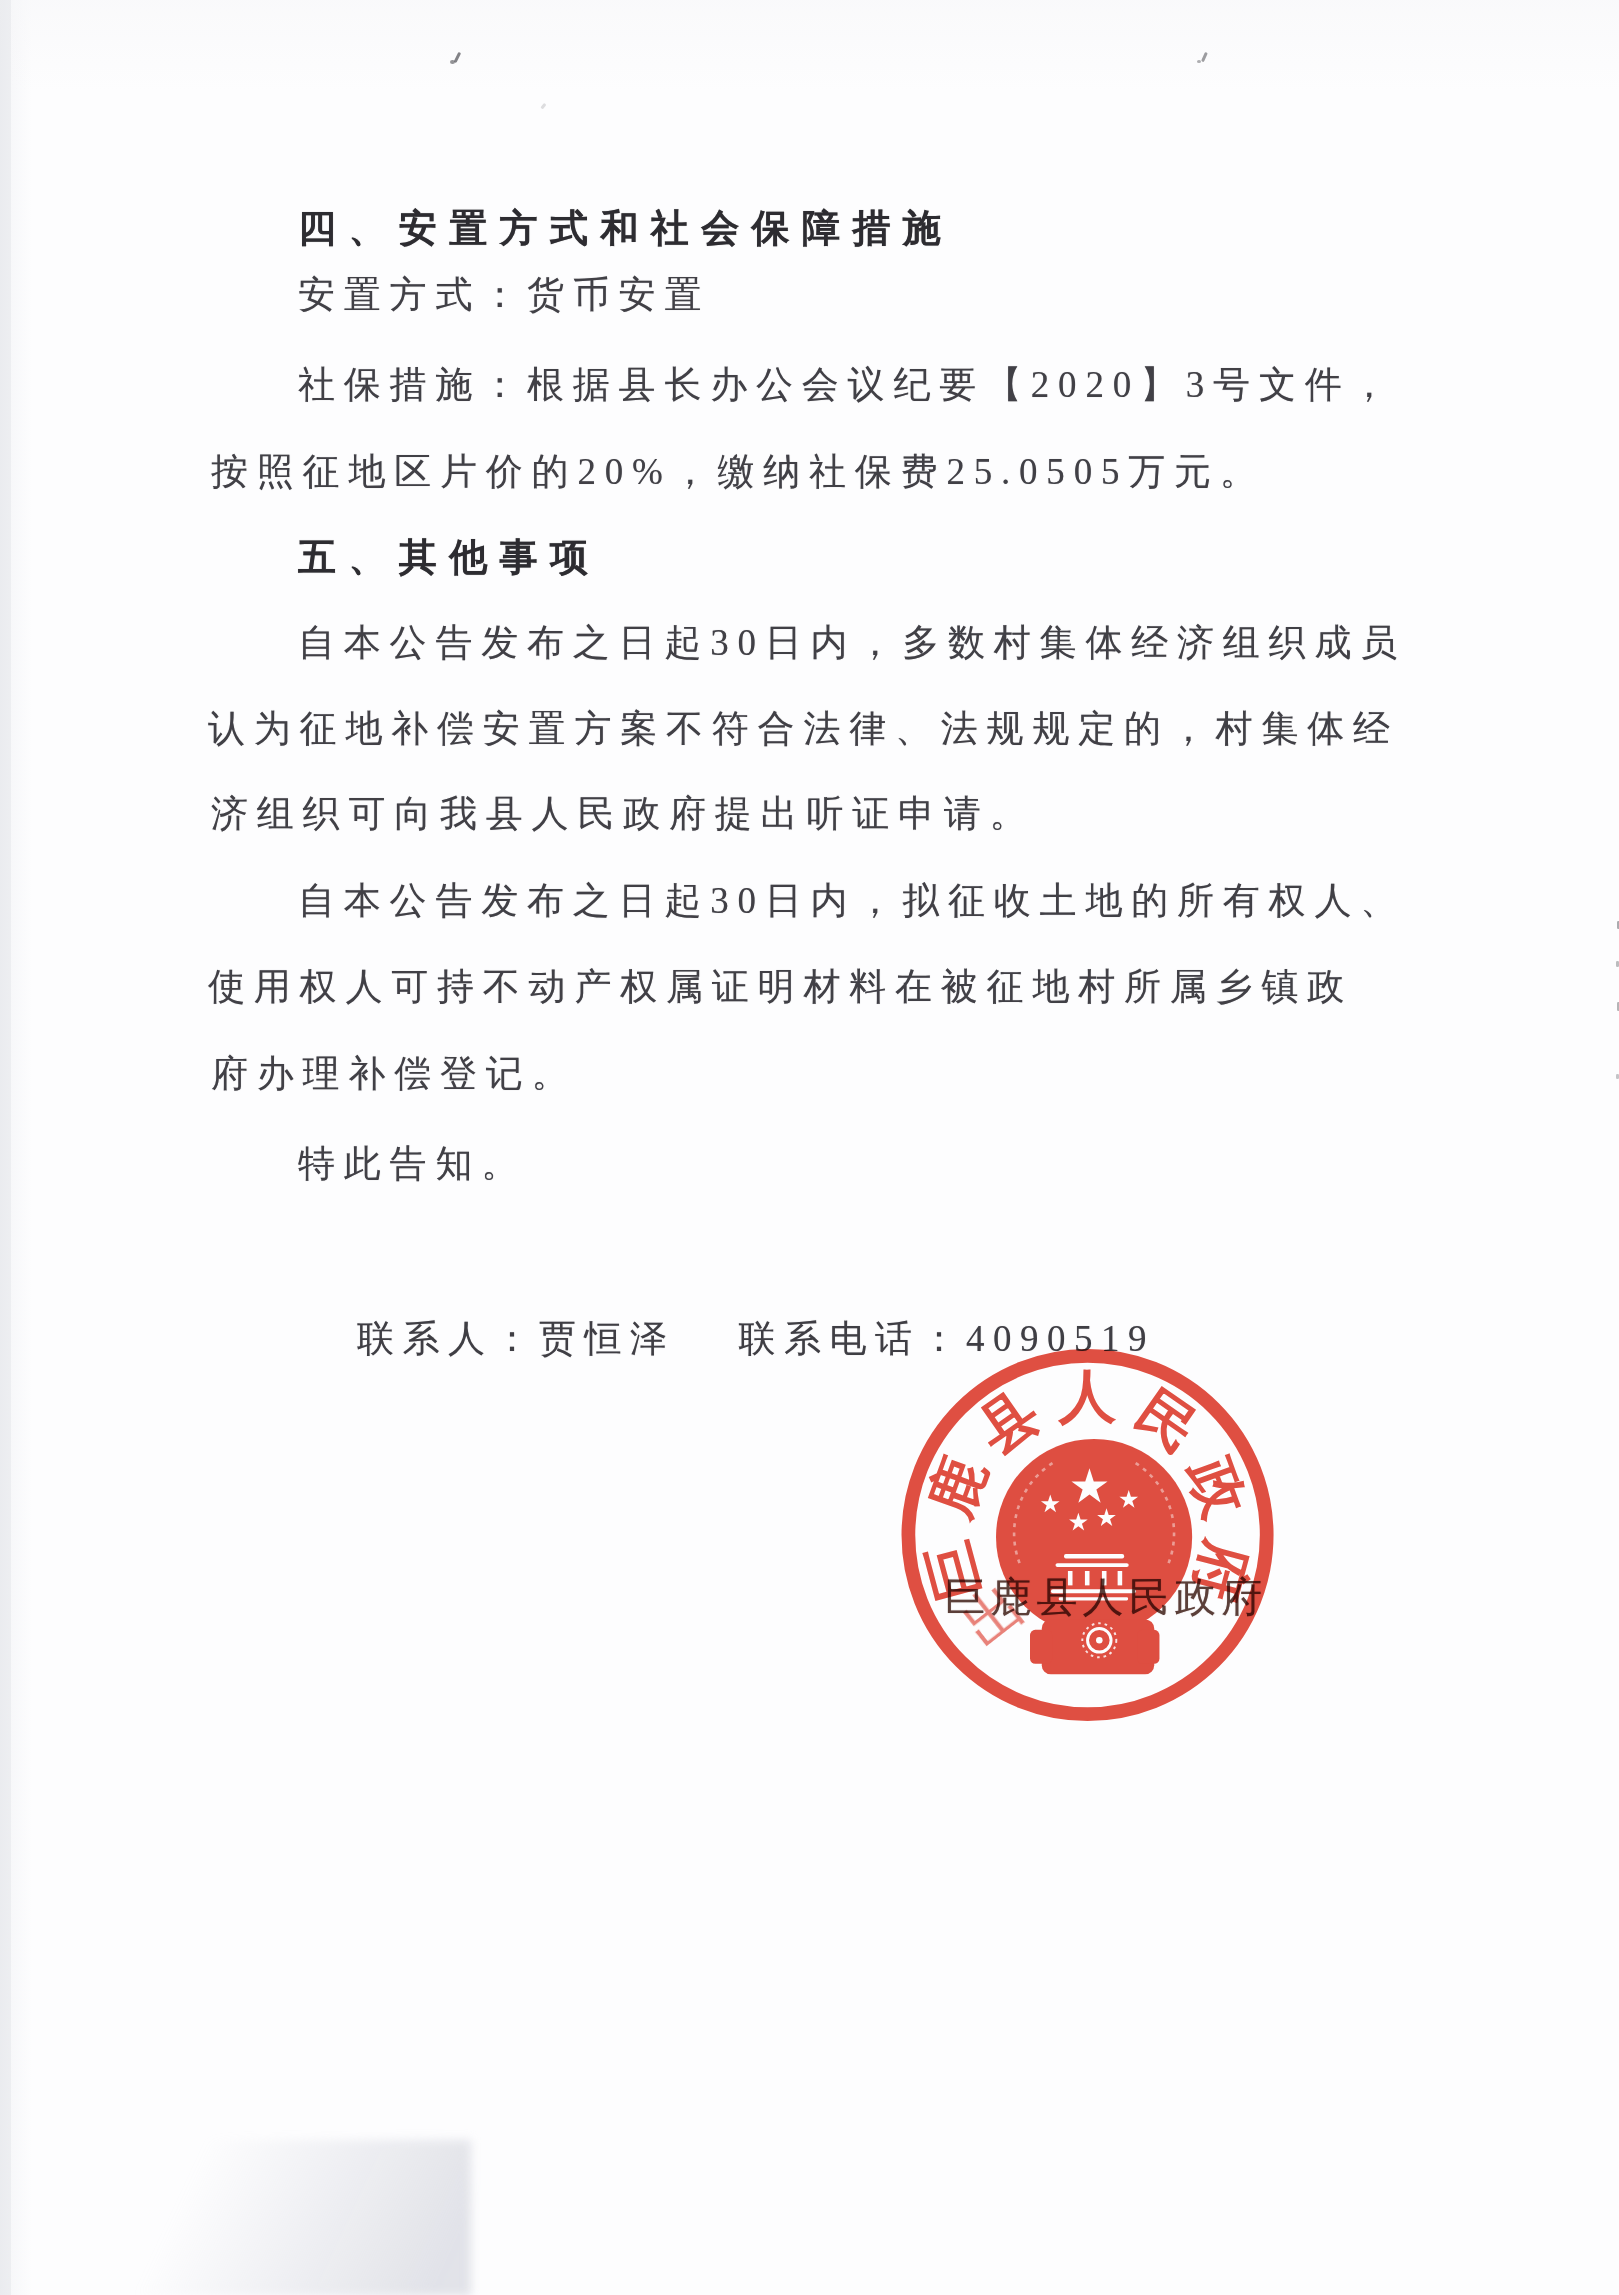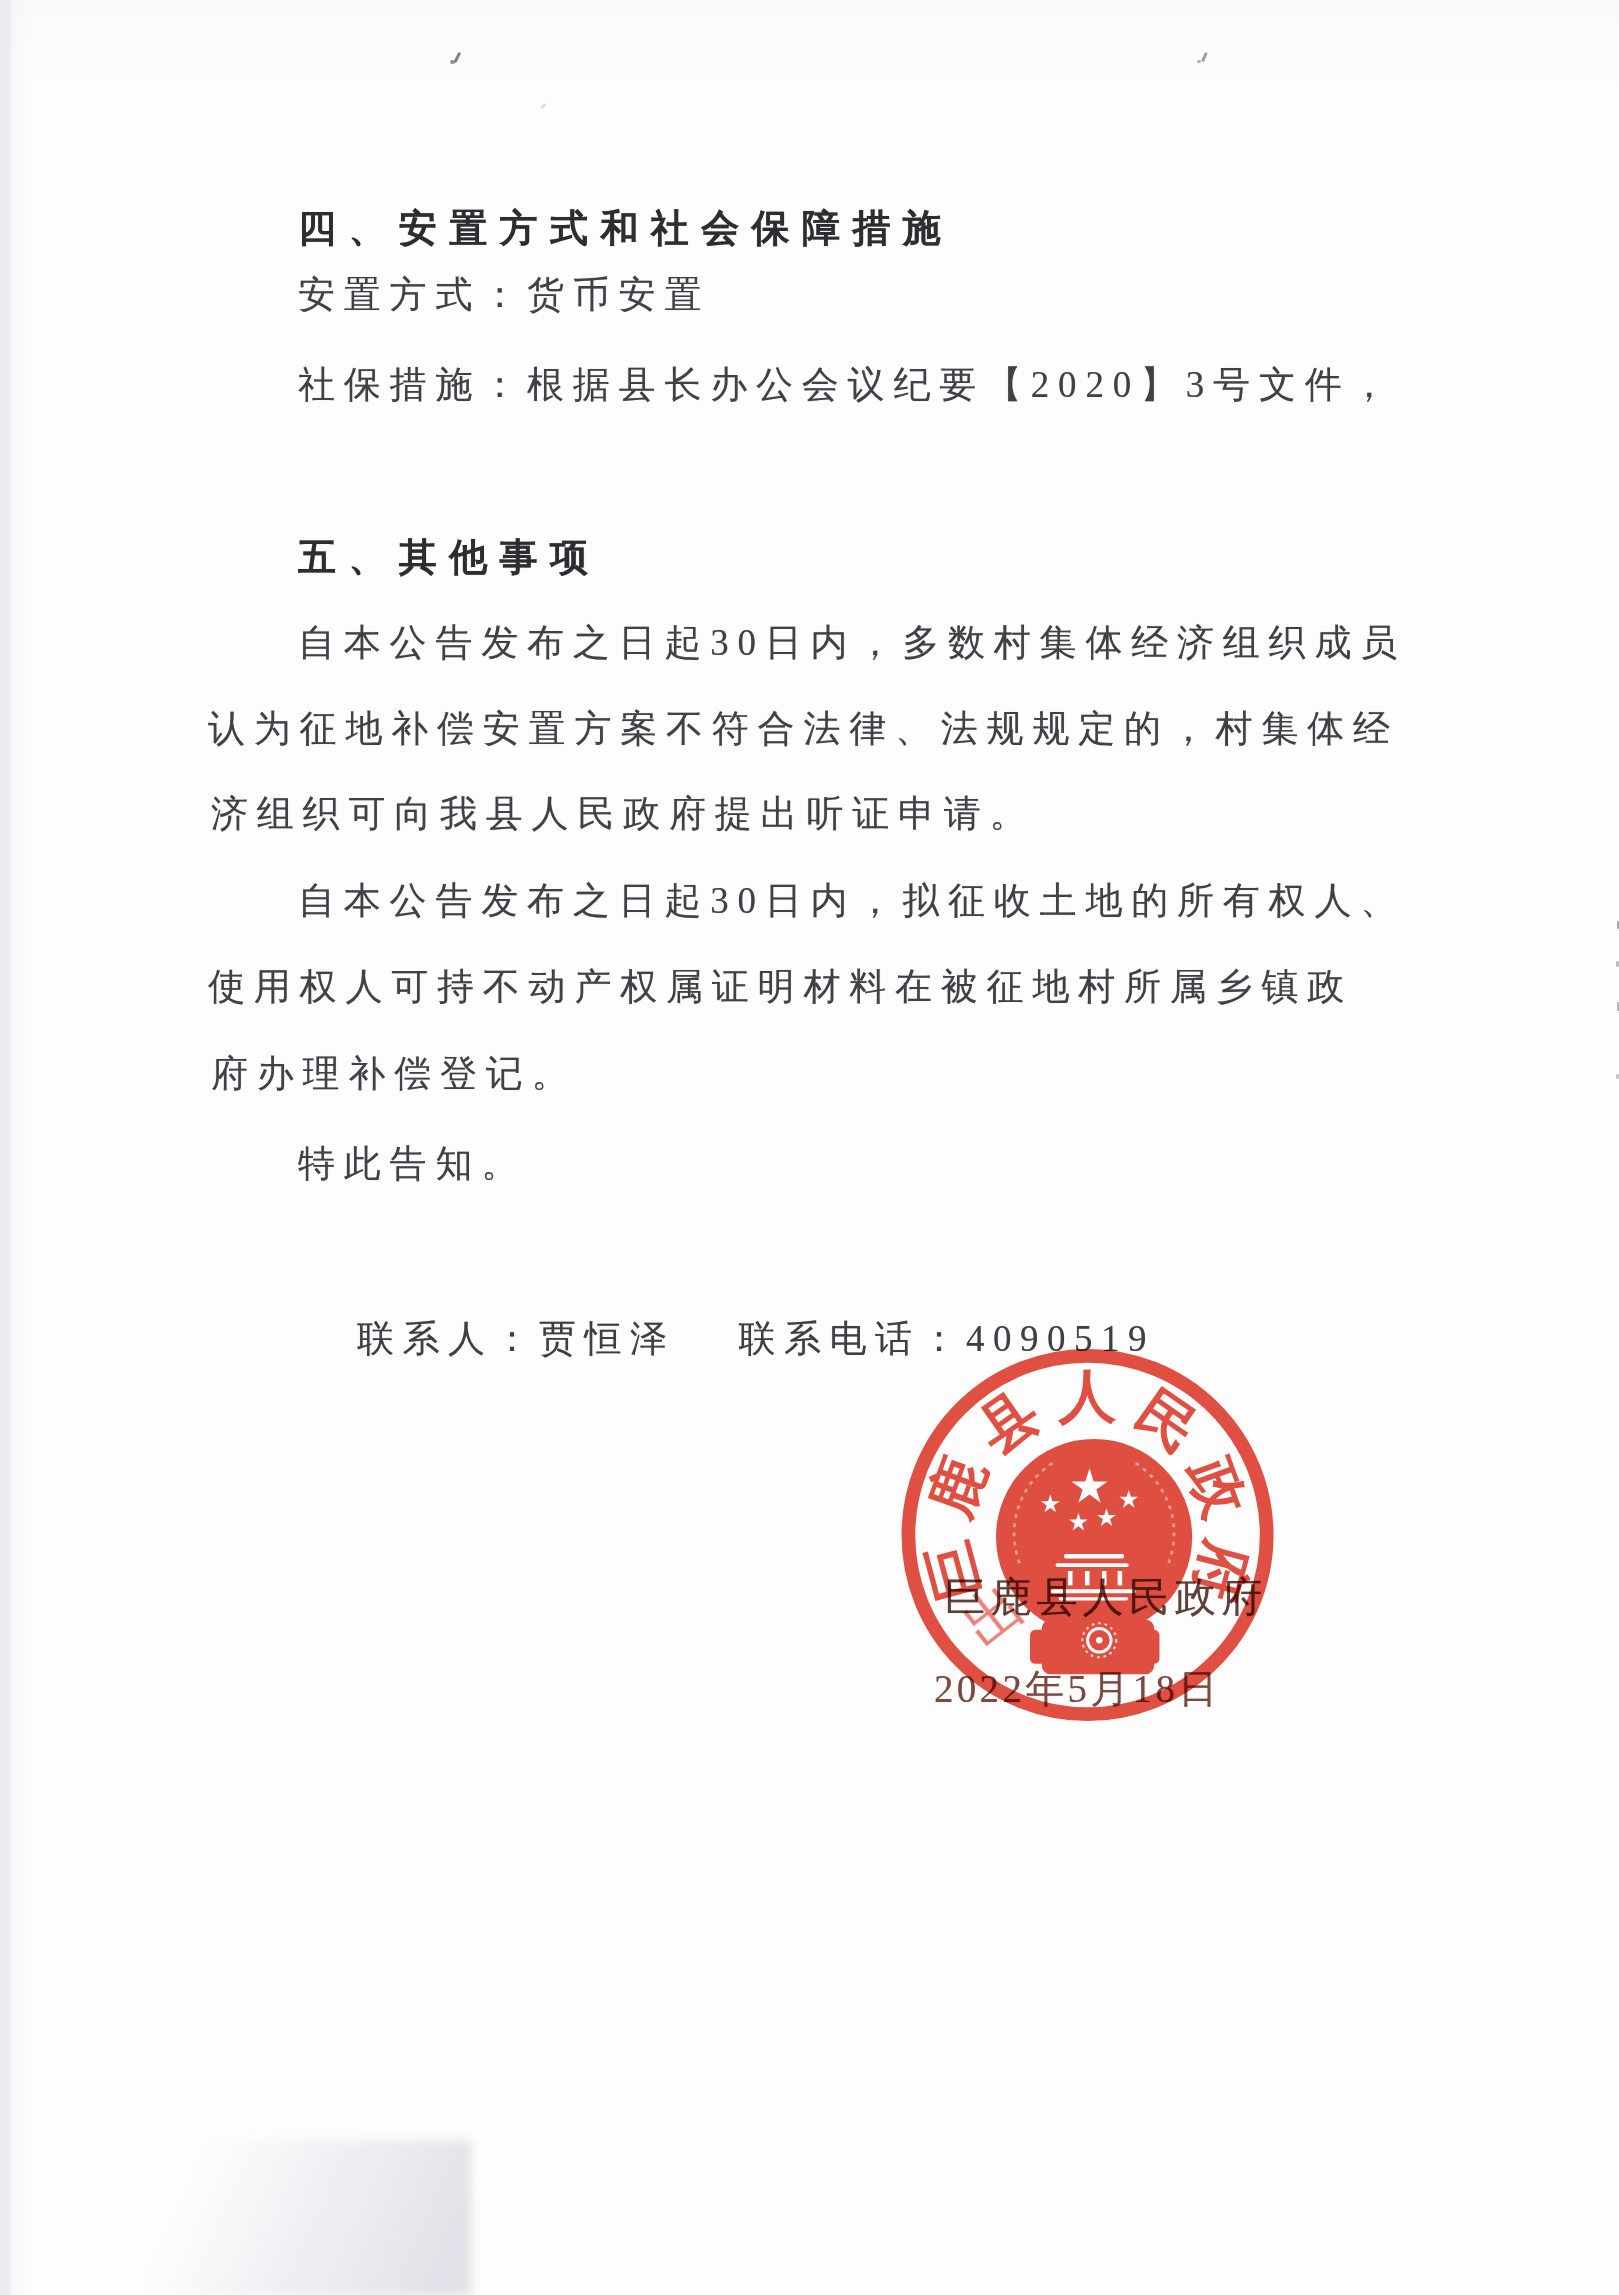--- a/index.html
+++ b/index.html
@@ -129,20 +129,21 @@
   }
 </style>
 </head>
 <body>
 
 <div class="page">
 
   <div class="line heading" style="left:298px; top:208px;">四、安置方式和社会保障措施</div>
   <div class="line" style="left:298px; top:275px;">安置方式：货币安置</div>
   <div class="line" style="left:298px; top:365px;">社保措施：根据县长办公会议纪要【2020】3号文件，</div>
+  <div class="line" style="left:211px; top:452px;">按照征地区片价的20%，缴纳社保费25.0505万元。</div>
   <div class="line heading" style="left:298px; top:537px;">五、其他事项</div>
   <div class="line" style="left:298px; top:623px;">自本公告发布之日起30日内，多数村集体经济组织成员</div>
   <div class="line" style="left:208px; top:709px;">认为征地补偿安置方案不符合法律、法规规定的，村集体经</div>
   <div class="line" style="left:211px; top:794px;">济组织可向我县人民政府提出听证申请。</div>
   <div class="line" style="left:298px; top:881px;">自本公告发布之日起30日内，拟征收土地的所有权人、</div>
   <div class="line" style="left:211px; top:1054px;">府办理补偿登记。</div>
   <div class="line" style="left:208px; top:967px;">使用权人可持不动产权属证明材料在被征地村所属乡镇政</div>
   <div class="line" style="left:298px; top:1144px;">特此告知。</div>
 
   <div class="contact-row">
@@ -196,21 +197,20 @@
         <circle cx="340" cy="468" r="18" fill="none" stroke="#ffffff" stroke-width="4.5"></circle>
         <circle cx="340" cy="468" r="26" fill="none" stroke="#ffffff" stroke-width="3" stroke-dasharray="4 6" opacity="0.85"></circle>
         <circle cx="340" cy="468" r="5" fill="#ffffff"></circle>
       </g>
     </g>
   </svg>
 
   <div class="seal-ghost">出</div>
 
   <div class="seal-name">巨鹿县人民政府</div>
-  <div class="seal-date">2022年5月18日</div>
 
   <div class="speck speck-a"></div>
   <div class="speck speck-a2"></div>
   <div class="speck speck-b"></div>
   <div class="speck speck-b2"></div>
   <div class="speck speck-c"></div>
   <div class="edge-dash edge-d1"></div>
   <div class="edge-dash edge-d2"></div>
   <div class="edge-dash edge-d3"></div>
   <div class="edge-dash edge-d4"></div>

